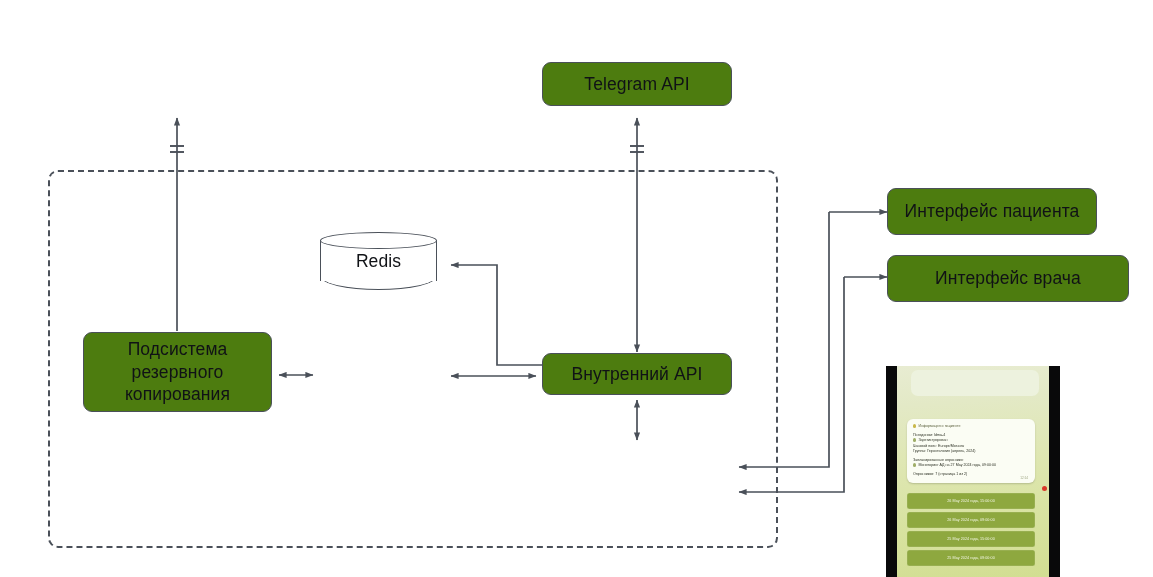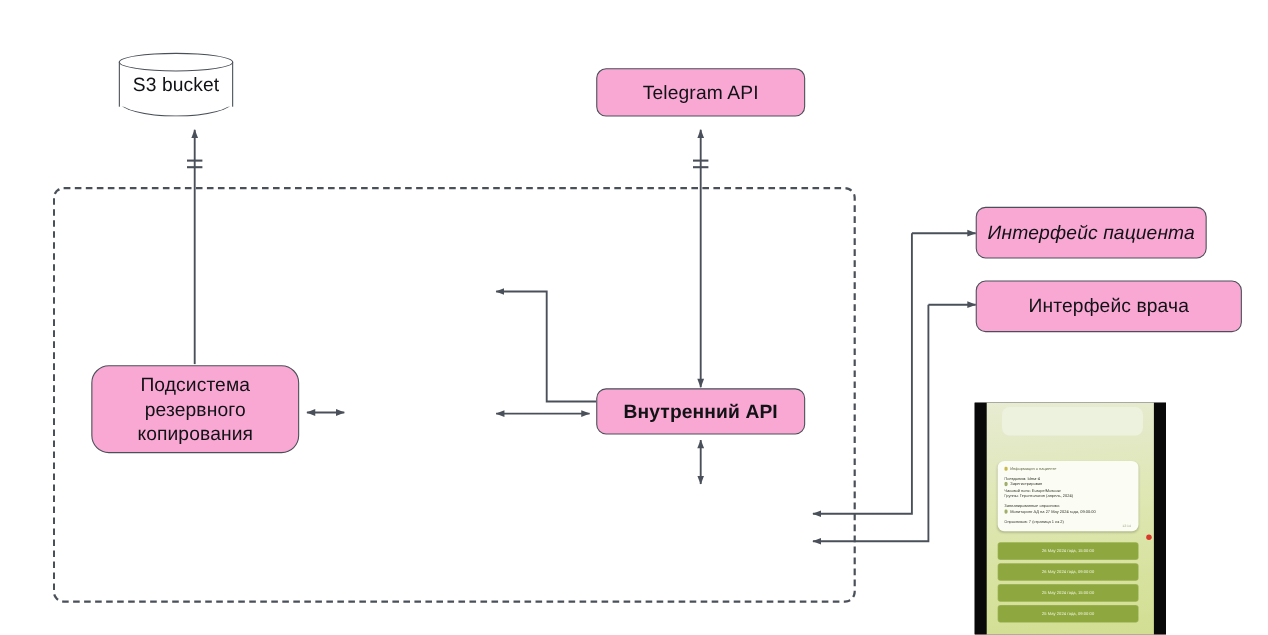--- a/index.html
+++ b/index.html
@@ -24,32 +24,32 @@
     box-sizing:border-box;
     background:transparent;
   }
 
   
   .node{
     position:absolute;
     box-sizing:border-box;
     border:1.6px solid #4a5059;
     border-radius:9px;
-    background:#f9a8d4;
+    background:#4d7c0f;
     display:flex;
     align-items:center;
     justify-content:center;
     text-align:center;
     color:#101216;
     font-size:17.5px;
     line-height:1.28;
     letter-spacing:.1px;
     padding:2px 6px;
   }
-  .node.multiline{line-height:1.30;border-radius:16px;}
+  .node.multiline{line-height:1.30;}
 
   
   .cyl{
     position:absolute;
     box-sizing:border-box;
   }
   .cyl .body{
     position:absolute;
     left:0; right:0;
     top:8px; bottom:0;
@@ -211,43 +211,43 @@
 
       <g>
         <path d="M844,277 L887,277" marker-end="url(#ah)"></path>
         <path d="M844,277 L844,492 L739,492" marker-end="url(#ah)"></path>
       </g>
     </g>
   </svg>
 
   <div class="boundary" style="left:48px;top:170px;width:730px;height:378px;"></div>
 
-  <div class="cyl" style="left:108px;top:48px;width:104px;height:58px;">
+
+  <div class="node" style="left:542px;top:62px;width:190px;height:44px;">
+    <span>Telegram API</span>
+  </div>
+
+  <div class="cyl" style="left:320px;top:232px;width:117px;height:58px;">
     <div class="body"></div>
     <div class="sides"></div>
     <div class="top"></div>
-    <div class="label">S3 bucket</div>
-  </div>
-
-  <div class="node" style="left:542px;top:62px;width:190px;height:44px;">
-    <span>Telegram API</span>
-  </div>
-
+    <div class="label">Redis</div>
+  </div>
 
 
   <div class="node multiline" style="left:83px;top:332px;width:189px;height:80px;">
     <span>Подсистема резервного копирования</span>
   </div>
 
-  <div class="node" style="left:542px;top:353px;width:190px;height:42px;font-weight:bold;">
+  <div class="node" style="left:542px;top:353px;width:190px;height:42px;">
     <span>Внутренний API</span>
   </div>
 
 
-  <div class="node" style="left:887px;top:188px;width:210px;height:47px;font-style:italic;">
+  <div class="node" style="left:887px;top:188px;width:210px;height:47px;">
     <span>Интерфейс пациента</span>
   </div>
 
   <div class="node" style="left:887px;top:255px;width:242px;height:47px;">
     <span>Интерфейс врача</span>
   </div>
 
   <div class="phone" style="left:886px;top:366px;width:174px;height:211px;">
     <div class="bezel-l"></div>
     <div class="bezel-r"></div>

